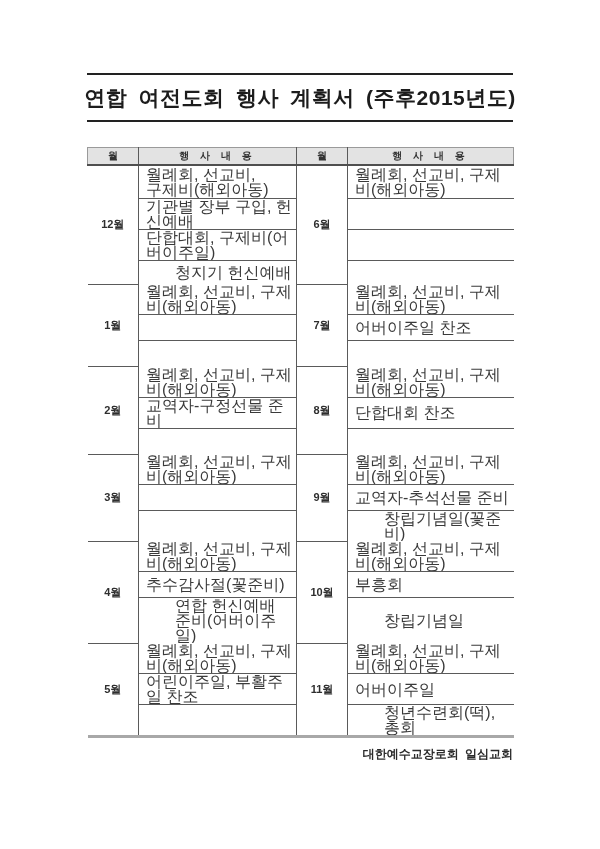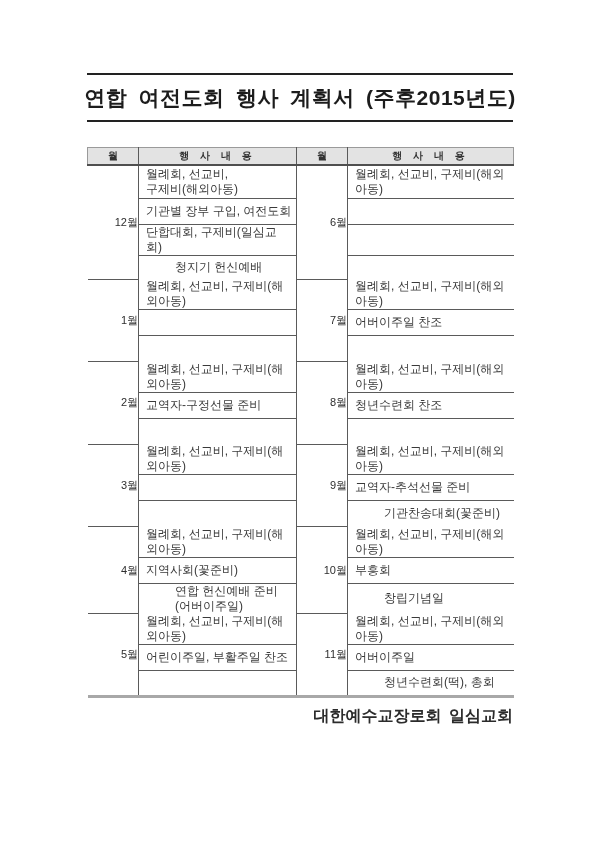--- a/index.html
+++ b/index.html
@@ -63,46 +63,46 @@
   }
   thead th.h-event { letter-spacing: 4px; }
   thead th:first-child { border-left: 1px solid #9a9a9a; }
   thead th:last-child { border-right: 1px solid #9a9a9a; }
   thead th:not(:last-child) { border-right: 1px solid #5a5a5a; }
   tbody tr { height: 26px; }
   tbody tr.tall { height: 33px; }
   tbody tr.short { height: 24px; }
   tbody td {
     border-bottom: 1px solid #5a5a5a;
-    font-size: 12px;
+    font-size: 16px;
     color: #3a3a3a;
     vertical-align: middle;
     padding: 0;
     overflow: hidden;
   }
   tbody td.month {
-    text-align: right;
-    font-weight: normal;
+    text-align: center;
+    font-weight: bold;
     font-size: 11px;
     color: #2e2e2e;
     border-right: 1px solid #5a5a5a;
   }
   tbody td.event {
     padding-left: 7px;
     padding-right: 4px;
     white-space: pre-line;
     line-height: 15px;
   }
   tbody td.event.mid { border-right: 1px solid #5a5a5a; }
   tbody tr.sec-last td { border-bottom: none; padding-left: 36px; }
   
   .footer-line {
     margin-top: 8px;
     text-align: right;
-    font-size: 16px;
+    font-size: 12px;
     font-weight: bold;
     color: #2b2b2b;
     word-spacing: 3px;
   }
 </style>
 </head>
 <body>
 
 <div id="page">
   <div id="content">
@@ -129,25 +129,25 @@
         </thead>
         <tbody>
             <tr class="tall">
               <td class="month" rowspan="4">12월</td>
               <td class="event mid">월례회, 선교비,
 구제비(해외아동)</td>
               <td class="month" rowspan="4">6월</td>
               <td class="event">월례회, 선교비, 구제비(해외아동)</td>
             </tr>
             <tr>
-              <td class="event mid">기관별 장부 구입, 여전도회</td>
-              <td class="event"></td>
-            </tr>
-            <tr>
-              <td class="event mid">단합대회, 구제비(일심교회)</td>
+              <td class="event mid">기관별 장부 구입, 헌신예배</td>
+              <td class="event"></td>
+            </tr>
+            <tr>
+              <td class="event mid">단합대회, 구제비(어버이주일)</td>
               <td class="event"></td>
             </tr>
             <tr class="short sec-last">
               <td class="event mid">청지기 헌신예배</td>
               <td class="event"></td>
             </tr>
             <tr>
               <td class="month" rowspan="3">1월</td>
               <td class="event mid">월례회, 선교비, 구제비(해외아동)</td>
               <td class="month" rowspan="3">7월</td>
@@ -162,48 +162,48 @@
               <td class="event"></td>
             </tr>
             <tr>
               <td class="month" rowspan="3">2월</td>
               <td class="event mid">월례회, 선교비, 구제비(해외아동)</td>
               <td class="month" rowspan="3">8월</td>
               <td class="event">월례회, 선교비, 구제비(해외아동)</td>
             </tr>
             <tr>
               <td class="event mid">교역자-구정선물 준비</td>
-              <td class="event">청년수련회 찬조</td>
+              <td class="event">단합대회 찬조</td>
             </tr>
             <tr class="sec-last">
               <td class="event mid"></td>
               <td class="event"></td>
             </tr>
             <tr>
               <td class="month" rowspan="3">3월</td>
               <td class="event mid">월례회, 선교비, 구제비(해외아동)</td>
               <td class="month" rowspan="3">9월</td>
               <td class="event">월례회, 선교비, 구제비(해외아동)</td>
             </tr>
             <tr>
               <td class="event mid"></td>
               <td class="event">교역자-추석선물 준비</td>
             </tr>
             <tr class="sec-last">
               <td class="event mid"></td>
-              <td class="event">기관찬송대회(꽃준비)</td>
+              <td class="event">창립기념일(꽃준비)</td>
             </tr>
             <tr>
               <td class="month" rowspan="3">4월</td>
               <td class="event mid">월례회, 선교비, 구제비(해외아동)</td>
               <td class="month" rowspan="3">10월</td>
               <td class="event">월례회, 선교비, 구제비(해외아동)</td>
             </tr>
             <tr>
-              <td class="event mid">지역사회(꽃준비)</td>
+              <td class="event mid">추수감사절(꽃준비)</td>
               <td class="event">부흥회</td>
             </tr>
             <tr class="sec-last">
               <td class="event mid">연합 헌신예배 준비(어버이주일)</td>
               <td class="event">창립기념일</td>
             </tr>
             <tr>
               <td class="month" rowspan="3">5월</td>
               <td class="event mid">월례회, 선교비, 구제비(해외아동)</td>
               <td class="month" rowspan="3">11월</td>

